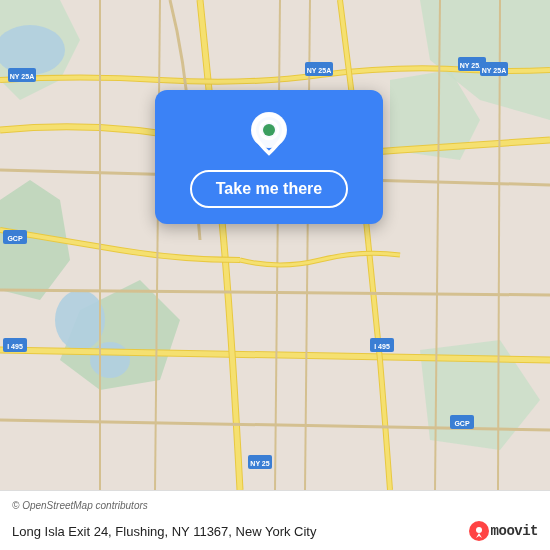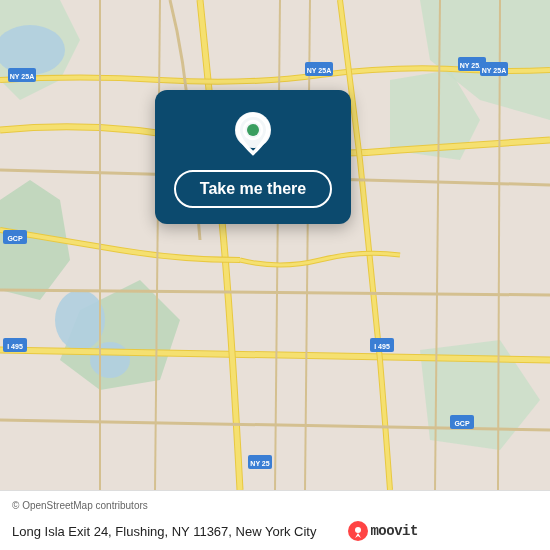--- a/index.html
+++ b/index.html
@@ -24,22 +24,22 @@
       position: absolute;
       top: 0; left: 0;
       width: 100%; height: 100%;
     }
 
     
     .location-card {
       position: absolute;
       top: 90px;
       left: 155px;
-      width: 196px;
-      background: #0c4a6e;
+      width: 228px;
+      background: #3b82f6;
       border-radius: 12px;
       display: flex;
       flex-direction: column;
       align-items: center;
       padding: 20px 20px 16px 20px;
       box-shadow: 0 4px 16px rgba(0,0,0,0.3);
     }
 
     .pin-icon {
       width: 48px;
@@ -71,27 +71,27 @@
       flex-direction: column;
       justify-content: center;
       padding: 4px 12px;
       border-top: 1px solid #ddd;
     }
 
     .attribution {
       font-size: 10px;
       color: #666;
       margin-bottom: 10px;
+      font-style: italic;
     }
 
     .address-row {
       display: flex;
       align-items: center;
-      justify-content: flex-start;
-      gap: 32px;
+      justify-content: space-between;
     }
 
     .address-text {
       font-size: 13px;
       font-weight: 500;
       color: #222;
     }
 
     .moovit-logo {
       display: flex;

